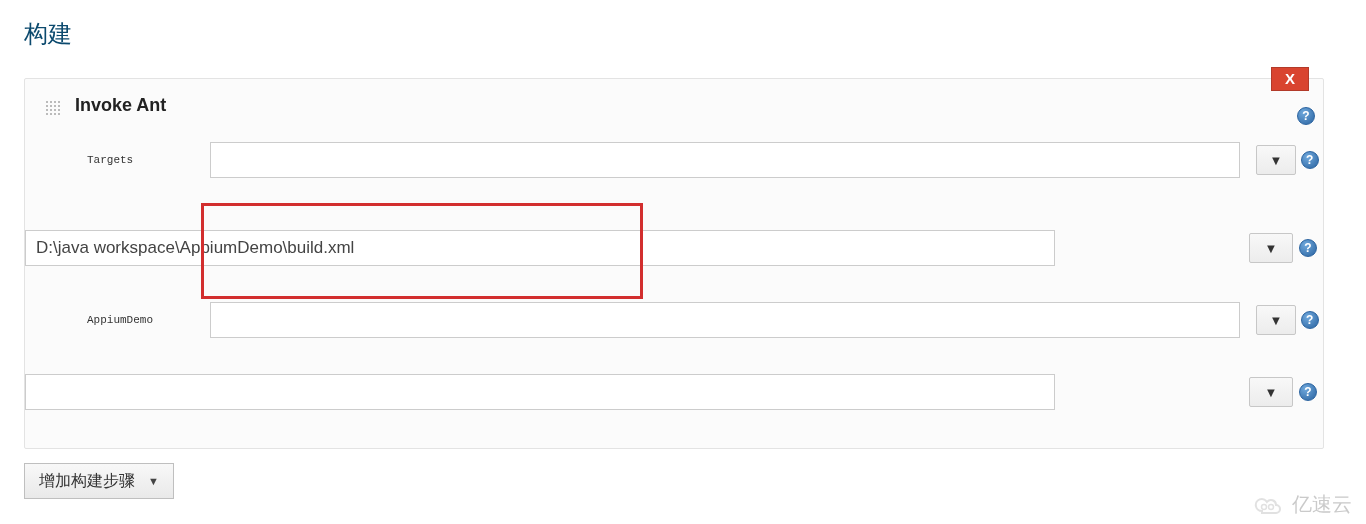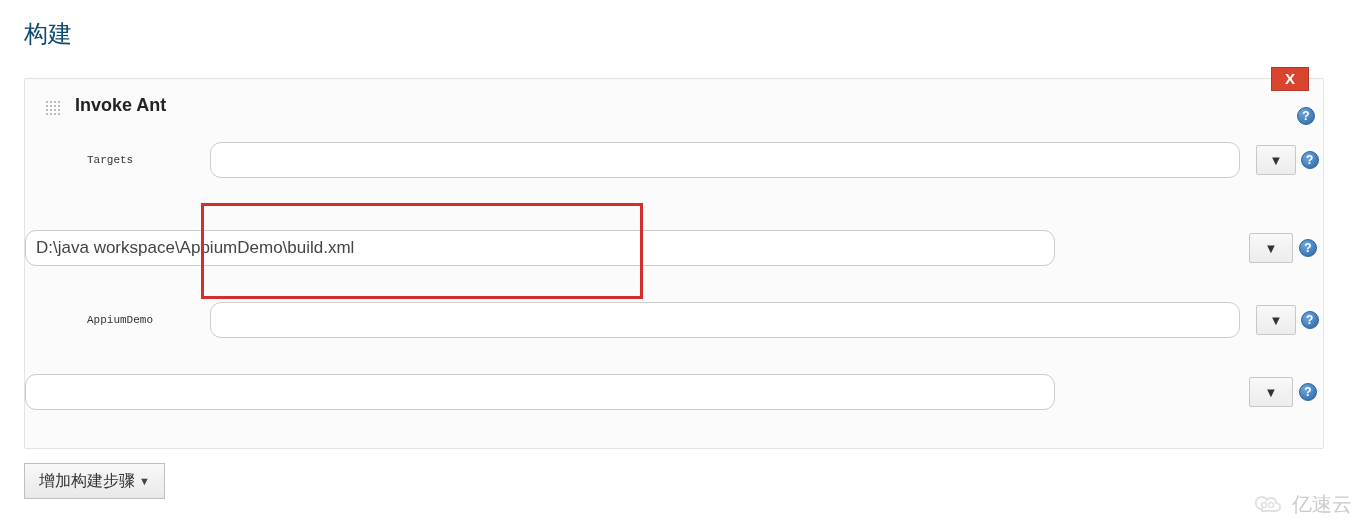--- a/index.html
+++ b/index.html
@@ -81,21 +81,21 @@
   .row-input-wrap {
     flex: 1;
     padding-right: 6px;
   }
   .text-input {
     width: 1030px;
     height: 36px;
     font-size: 17px;
     padding: 4px 10px;
     border: 1px solid #ccc;
-    border-radius: 11px;
+    border-radius: 0;
     background: #fff;
     color: #444;
   }
   .expand-btn {
     width: 44px;
     height: 30px;
     margin-left: 10px;
     background: linear-gradient(#f8f8f8, #ececec);
     border: 1px solid #c7c7c7;
     border-radius: 2px;
@@ -133,33 +133,33 @@
   .add-step-btn {
     margin: 14px 0 0 24px;
     height: 36px;
     padding: 0 14px;
     background: linear-gradient(#f8f8f8, #e9e9e9);
     border: 1px solid #bfbfbf;
     font-size: 16px;
     color: #333;
     display: inline-flex;
     align-items: center;
-    gap: 4px;
+    gap: 13px;
     cursor: pointer;
   }
   .caret-down {
     font-size: 11px;
     color: #444;
   }
   .watermark {
     position: absolute;
     right: 14px;
     bottom: 6px;
     display: flex;
-    align-items: flex-start;
+    align-items: center;
     gap: 6px;
     color: #bdbdbd;
     font-size: 20px;
     font-weight: 500;
     opacity: 0.8;
   }
   .watermark svg { opacity: 0.55; }
   .help-float {
     position: absolute;
     right: 8px;

